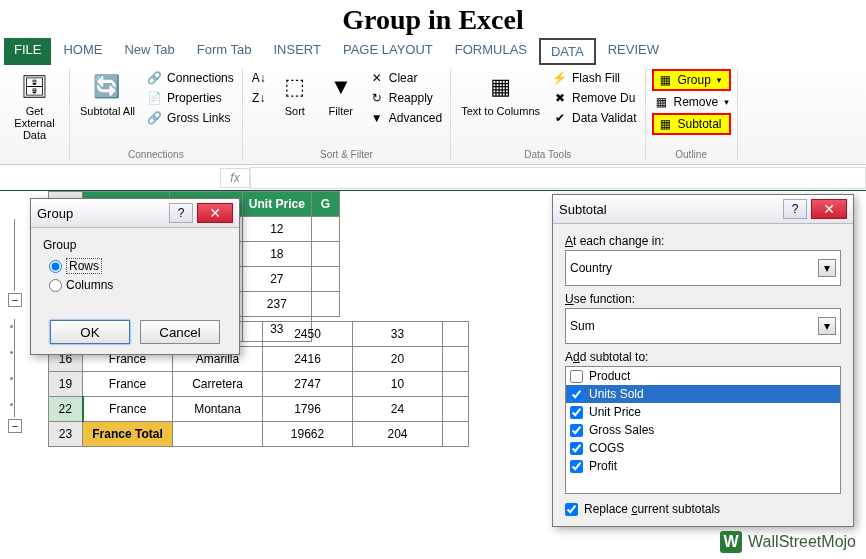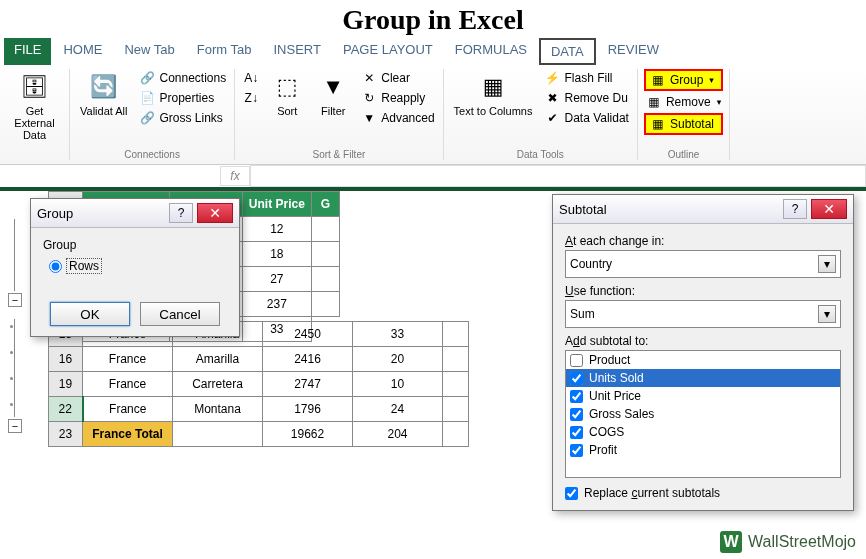--- a/index.html
+++ b/index.html
@@ -12,21 +12,21 @@
 .ribbon { display: flex; border-bottom: 1px solid #ccc; padding: 4px 0; background: #f5f5f5; background: linear-gradient(#fff,#f5f5f5); height: 100px; }
 .rgroup { display: flex; flex-direction: column; align-items: center; justify-content: space-between; border-right: 1px solid #ddd; padding: 0 6px; }
 .rgroup-items { display: flex; align-items: flex-start; gap: 6px; flex: 1; }
 .rgroup-label { font-size: 10px; color: #777; padding-top: 2px; }
 .big-btn { display: flex; flex-direction: column; align-items: center; gap: 2px; padding: 2px 4px; cursor: pointer; }
 .big-icon { width: 32px; height: 32px; display: flex; align-items: center; justify-content: center; font-size: 22px; }
 .small-col { display: flex; flex-direction: column; gap: 2px; }
 .small-btn { display: flex; align-items: center; gap: 4px; padding: 1px 2px; cursor: pointer; white-space: nowrap; font-size: 12px; }
 .small-icon { width: 16px; height: 16px; display: inline-flex; align-items: center; justify-content: center; font-size: 12px; }
 .hl { background: #ffff00; border: 2px solid #ff0000; padding: 1px 4px !important; }
-.fx-bar { display: flex; align-items: center; border-bottom: 4px solid #14532d; height: 26px; padding-left: 220px; }
+.fx-bar { display: flex; align-items: center; border-bottom: 1px solid #14532d; height: 26px; padding-left: 220px; }
 .fx-lbl { width: 30px; font-style: italic; color: #888; border: 1px solid #ddd; text-align: center; padding: 2px; }
 .fx-input { flex: 1; border: 1px solid #ddd; height: 22px; padding: 0 4px; }
 .sheet-area { position: relative; }
 .outline-col { position: absolute; left: 0; top: 0; width: 48px; }
 .outline-bar { position: absolute; left: 14px; width: 1px; background: #888; }
 .collapse-btn { position: absolute; left: 8px; width: 14px; height: 14px; border: 1px solid #888; background: #fff; display: flex; align-items: center; justify-content: center; font-size: 11px; line-height: 1; cursor: pointer; }
 .dot { position: absolute; left: 10px; width: 3px; height: 3px; background: #888; border-radius: 50%; }
 .grid { position: absolute; left: 48px; top: 0; border-collapse: collapse; }
 .grid th, .grid td { border: 1px solid #888; padding: 3px 6px; text-align: center; height: 25px; }
 .rowhdr { background: #e8e8e8; width: 34px; font-weight: 400; font-size: 12px; }
@@ -43,21 +43,21 @@
 .fieldset-label { font-size: 12px; margin-bottom: 6px; }
 .radio-row { display: flex; align-items: center; gap: 4px; margin: 4px 0 4px 6px; }
 .radio-row input { margin: 0; }
 .radio-row span.dotted { border: 1px dotted #555; padding: 0 2px; }
 .dlg-buttons { display: flex; gap: 10px; justify-content: center; margin-top: 28px; }
 .dlg-btn { width: 80px; height: 24px; border: 1px solid #888; background: linear-gradient(#fff,#e4e4e4); cursor: pointer; }
 .dlg-btn.default { border: 1px solid #3a7abd; box-shadow: 0 0 2px #3a7abd; }
 .form-row { margin-bottom: 6px; }
 .form-row label { display: block; margin-bottom: 2px; }
 .form-row label u { text-decoration: underline; }
-.combo { width: 100%; height: 28px; border: 1px solid #888; background: #fff; padding: 0 4px; display: flex; align-items: center; justify-content: space-between; }
+.combo { width: 100%; height: 36px; border: 1px solid #888; background: #fff; padding: 0 4px; display: flex; align-items: center; justify-content: space-between; }
 .combo .arrow { border: 1px solid #888; width: 18px; height: 18px; display: flex; align-items: center; justify-content: center; background: linear-gradient(#f8f8f8,#ddd); }
 .listbox { width: 100%; height: 128px; border: 1px solid #888; background: #fff; overflow-y: auto; }
 .list-item { display: flex; align-items: center; gap: 6px; padding: 2px 4px; }
 .list-item.sel { background: #2a6fc9; color: #fff; }
 .list-item input { margin: 0; }
 .chk-row { display: flex; align-items: center; gap: 6px; margin-top: 8px; }
 .watermark { position: absolute; right: 10px; bottom: 6px; display: flex; align-items: center; gap: 6px; font-size: 16px; color: #3a5a3a; }
 .wm-logo { width: 22px; height: 22px; background: #2a7a3a; border-radius: 3px; display: flex; align-items: center; justify-content: center; color: #fff; font-weight: bold; }
 .caret { font-size: 9px; margin-left: 2px; }
 </style>
@@ -86,21 +86,21 @@
         <span style="font-size:11px;text-align:center">Get External
 Data</span>
       </div>
     </div>
     <div class="rgroup-label"></div>
   </div>
   <div class="rgroup">
     <div class="rgroup-items">
       <div class="big-btn">
         <div class="big-icon">🔄</div>
-        <span style="font-size:11px;text-align:center">Validat
+        <span style="font-size:11px;text-align:center">Subtotal
 All</span>
       </div>
       <div class="small-col">
         <div class="small-btn">
             <span class="small-icon">🔗</span>
             <span>Connections</span>
           </div>
         <div class="small-btn">
             <span class="small-icon">📄</span>
             <span>Properties</span>
@@ -308,20 +308,24 @@
     <span class="dlg-title">Group</span>
     <div class="dlg-help">?</div>
     <div class="dlg-close">✕</div>
   </div>
   <div class="dlg-body">
     <div class="fieldset-label">Group</div>
     <label class="radio-row">
         <input type="radio" checked="" style="">
         <span class="dotted">Rows</span>
       </label>
+    <label class="radio-row">
+        <input type="radio" style="">
+        <span>Columns</span>
+      </label>
     <div class="dlg-buttons">
       <button class="dlg-btn default">OK</button>
       <button class="dlg-btn">Cancel</button>
     </div>
   </div>
 </div>
 
 <div class="dialog" style="left:552px;top:194px;width:302px">
   <div class="dlg-titlebar">
     <span class="dlg-title">Subtotal</span>

